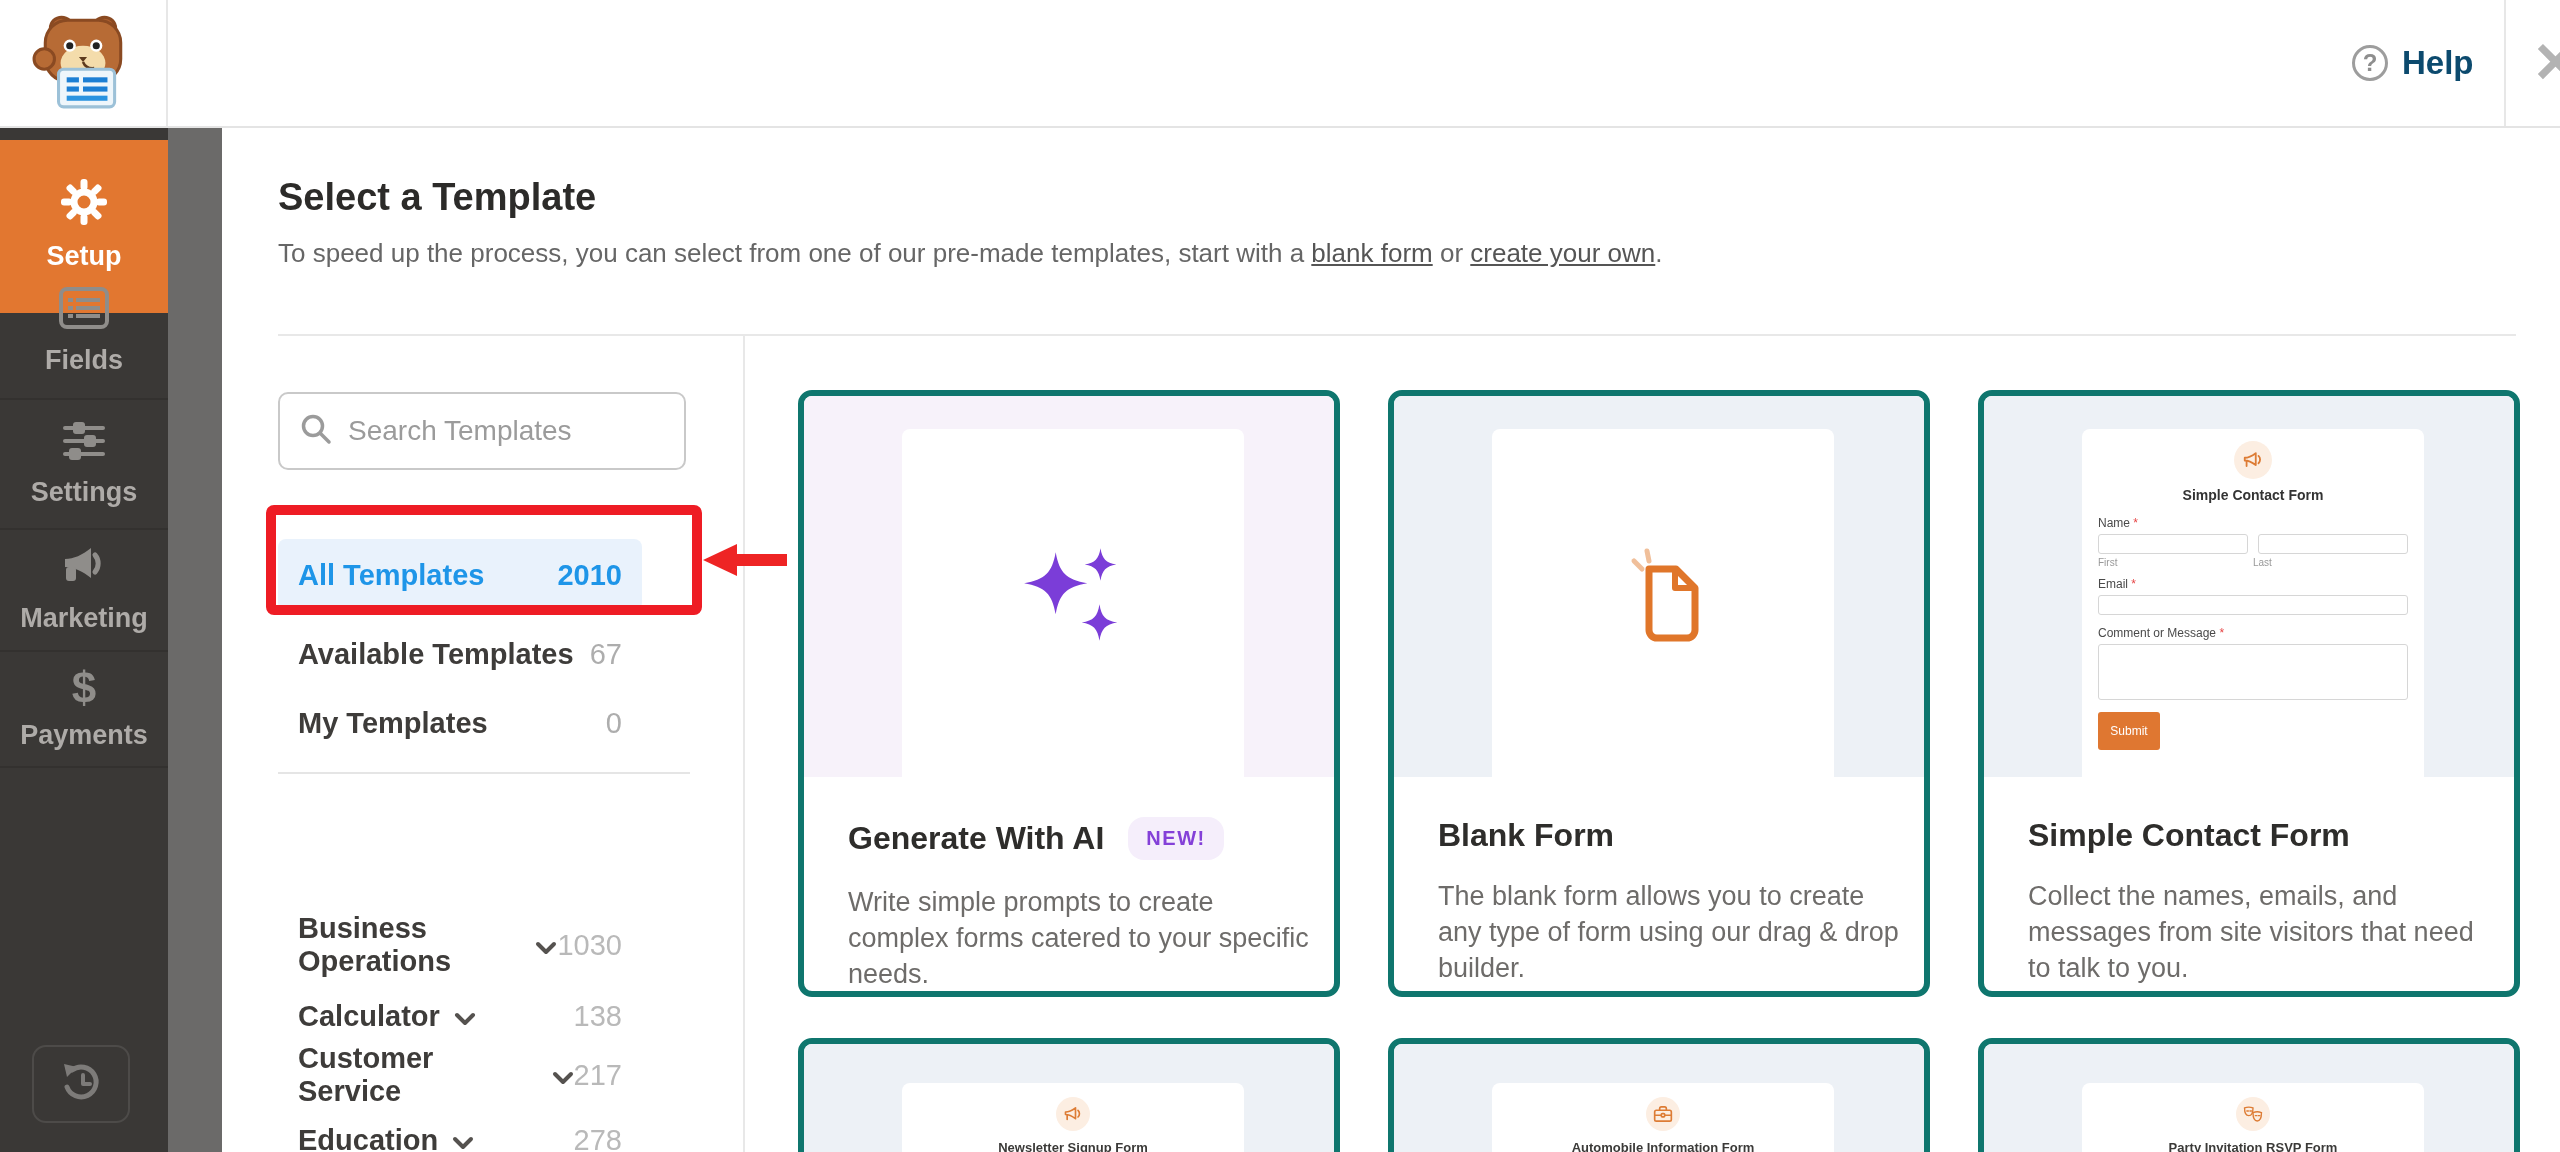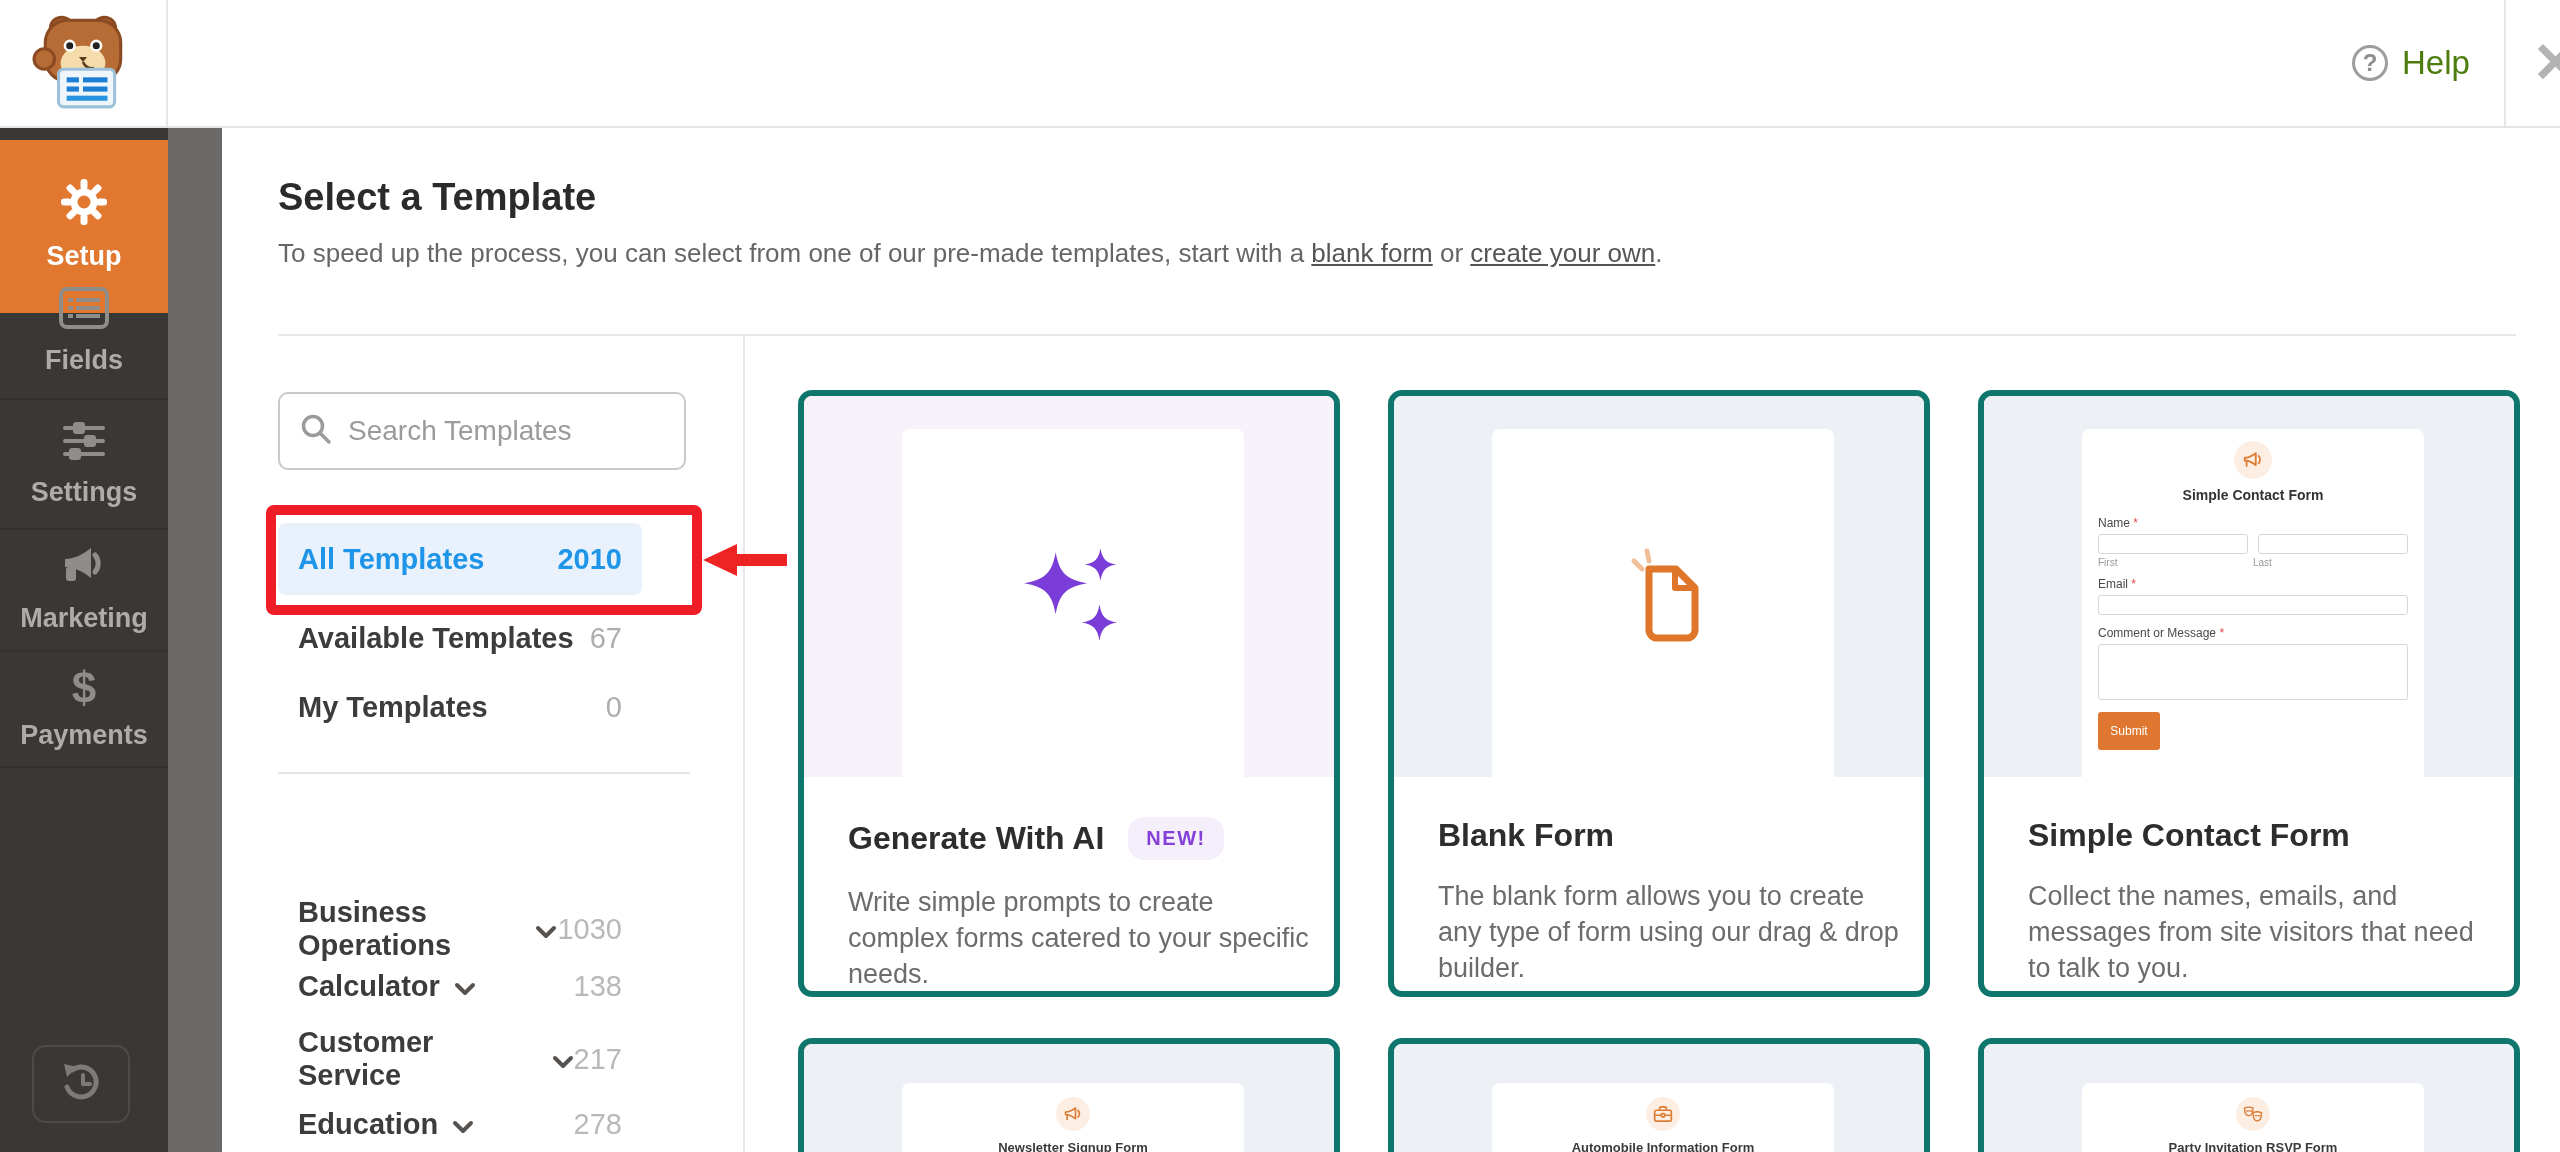--- a/index.html
+++ b/index.html
@@ -4,21 +4,21 @@
 <style>
   * { margin:0; padding:0; box-sizing:border-box; }
   body { font-family:"Liberation Sans", sans-serif; background:#fff; }
   #app { position:relative; width:2560px; height:1152px; background:#fff; overflow:hidden; }
 
   
   .topbar { position:absolute; left:0; top:0; width:2560px; height:128px; background:#fff; border-bottom:2px solid #e4e4e4; z-index:6; }
   .logo-box { position:absolute; left:0; top:0; width:168px; height:126px; border-right:2px solid #e7e7e7; display:flex; align-items:center; justify-content:center; }
   .help { position:absolute; left:2352px; top:0; height:126px; display:flex; align-items:center; gap:14px; cursor:pointer; }
   .q-circle { width:36px; height:36px; border:3px solid #9d9d9d; border-radius:50%; color:#8e8e8e; font-size:24px; font-weight:bold; display:flex; align-items:center; justify-content:center; }
-  .help-label { font-size:33px; font-weight:normal; color:#4d7c0f; }
+  .help-label { font-size:33px; font-weight:bold; color:#0c4a6e; }
   .topbar-vdiv { position:absolute; left:2504px; top:0; width:2px; height:126px; background:#e7e7e7; }
   .close-x { position:absolute; left:2532px; top:30px; font-size:56px; font-weight:bold; color:#b3b3b3; }
 
   
   .sidebar { position:absolute; left:0; top:128px; width:168px; height:1024px; background:#3a3836; z-index:5; }
   .side-item { position:absolute; left:0; width:168px; display:flex; flex-direction:column; align-items:center; justify-content:center; gap:12px; border-bottom:2px solid #33312f; cursor:pointer; }
   .side-item .side-label { font-size:27px; font-weight:600; color:#aeaba8; }
   .side-item.active { background:#e27730; border-bottom-color:#e27730; }
   .side-item.active .side-label { color:#fff; }
   .history-btn { position:absolute; left:32px; top:917px; width:98px; height:78px; border:2px solid #4d4b49; border-radius:14px; display:flex; align-items:center; justify-content:center; cursor:pointer; }
@@ -33,21 +33,21 @@
   .vline { position:absolute; left:521px; top:206px; width:2px; height:820px; background:#e8e8e8; }
 
   
   .searchbox { position:absolute; left:56px; top:264px; width:408px; height:78px; border:2px solid #c9c9c9; border-radius:10px; display:flex; align-items:center; gap:16px; padding:0 20px; background:#fff; }
   .searchbox input { border:none; outline:none; flex:1; font-size:28px; color:#444; font-family:"Liberation Sans", sans-serif; background:transparent; }
   .searchbox input::placeholder { color:#9b9b9b; }
 
   .red-annot-box { position:absolute; left:44px; top:377px; width:436px; height:110px; border:10px solid #ee1c24; border-radius:8px; z-index:3; pointer-events:none; }
   .red-annot-arrow { position:absolute; left:481px; top:414px; z-index:3; pointer-events:none; }
 
-  .filter-row { position:absolute; left:56px; width:364px; height:46px; display:flex; align-items:center; justify-content:space-between; padding:14px 20px; cursor:pointer; }
+  .filter-row { position:absolute; left:56px; width:364px; height:46px; display:flex; align-items:center; justify-content:space-between; padding:0 20px; cursor:pointer;margin-top:16px; }
   .filter-row .flabel { font-size:29px; font-weight:bold; color:#3e3c3a; display:flex; align-items:center; gap:14px; }
   .filter-row .fcount { font-size:29px; color:#adadad; }
   .filter-row.selected { top:395px; height:72px; background:#e9f2fc; border-radius:8px; }
   .filter-row.selected .flabel, .filter-row.selected .fcount { color:#1e95e8; font-weight:bold; }
   .divider2 { position:absolute; left:56px; top:644px; width:412px; height:2px; background:#e5e5e5; }
   .cat .fcount { color:#b9b9b9; }
 
   
   .card { position:absolute; width:542px; background:#fff; border:6px solid #0f766e; border-radius:14px; overflow:hidden; cursor:pointer; }
   .card.toprow { top:262px; height:607px; }

